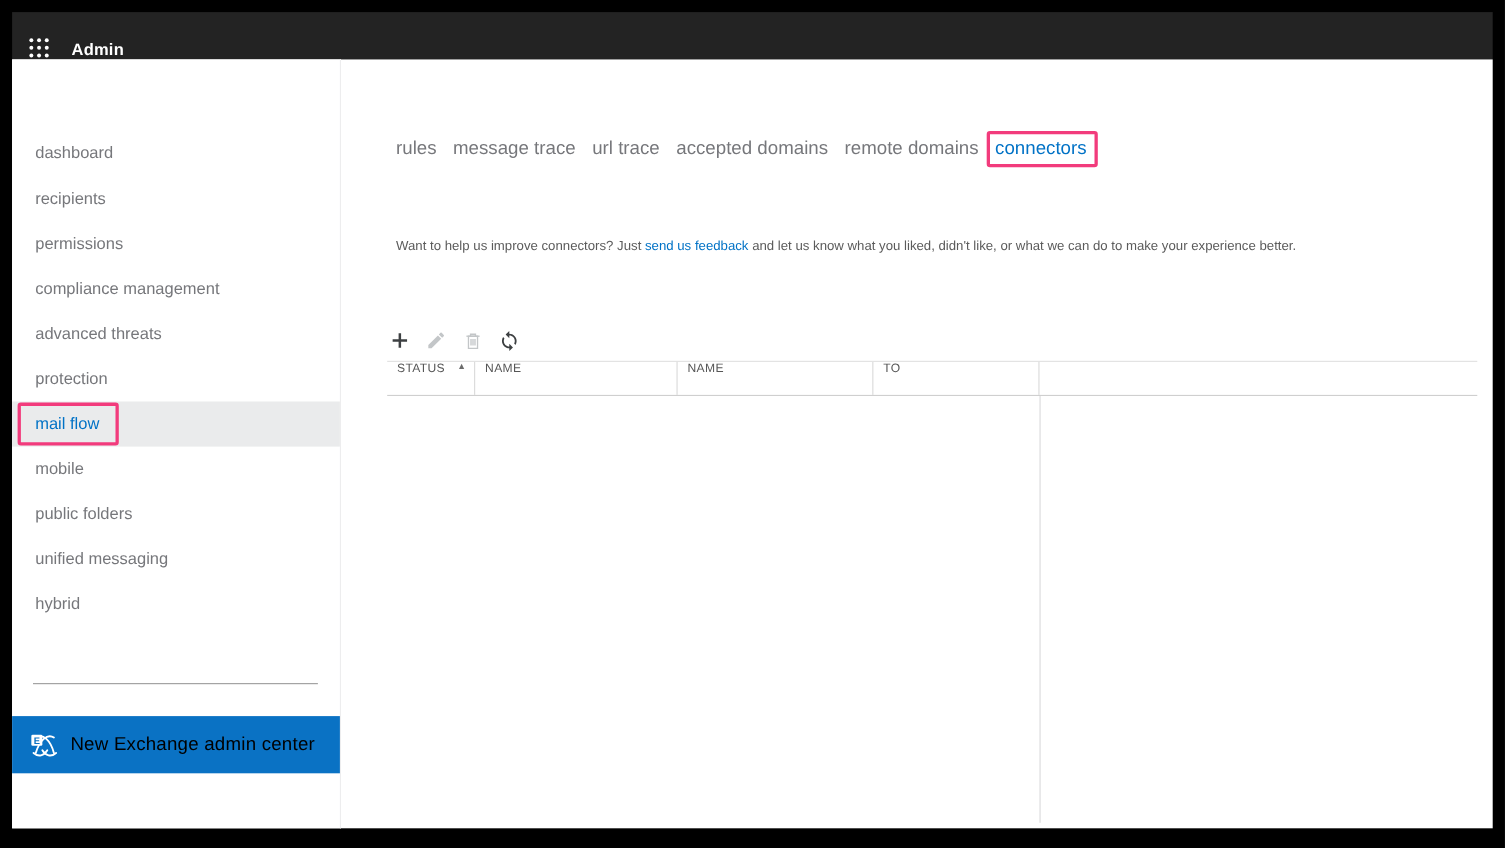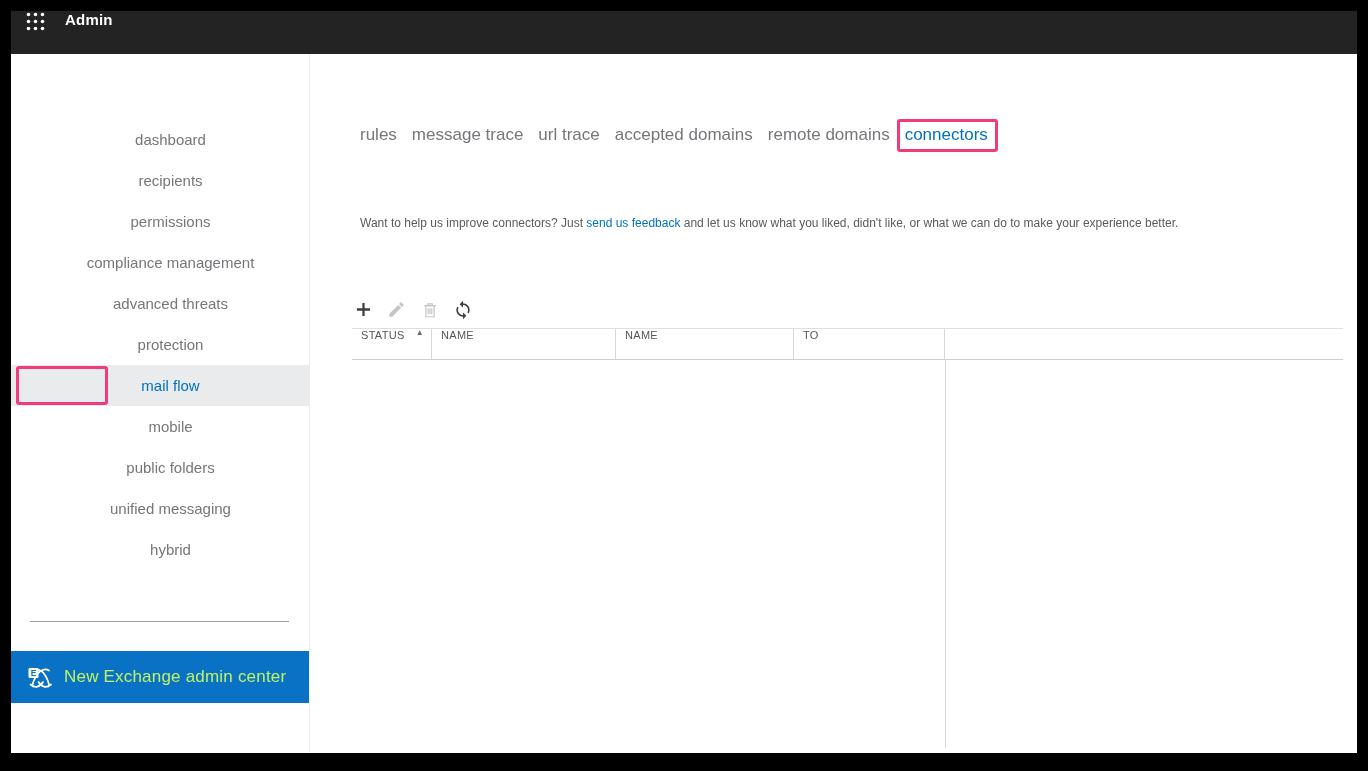--- a/index.html
+++ b/index.html
@@ -12,40 +12,40 @@
     --para-text:#5b5b5b;
     --border:#d9d9d9;
     --hl:#eaebec;
   }
   *{box-sizing:border-box;margin:0;padding:0}
   body{margin:0;background:#000;font-family:"Liberation Sans","DejaVu Sans",sans-serif;}
   .screen{position:relative;width:1368px;height:771px;background:#000;overflow:hidden;}
 
   
   .appbar{position:absolute;left:11px;top:11px;width:1346px;height:43px;background:var(--appbar-bg);
-          display:flex;align-items:flex-start;padding-left:14px;}
+          display:flex;align-items:flex-end;padding-left:14px;}
   .waffle{width:21px;height:21px;display:block;cursor:pointer;}
   .appbar-title{color:#fff;font-size:15px;font-weight:700;margin-left:19px;letter-spacing:.2px;cursor:pointer;}
 
   
   .page{position:absolute;left:11px;top:54px;width:1346px;height:699px;background:#fff;}
   .page-title{position:absolute;left:21px;top:20px;font-size:21px;color:var(--title-blue);font-weight:400;}
 
   
   .sidebar{position:absolute;left:0;top:0;bottom:0;width:299px;border-right:1px solid #ededee;background:#fff;}
   .nav{position:absolute;top:65px;left:0;right:0;list-style:none;}
-  .nav-item{height:41px;line-height:41px;padding-left:21px;font-size:15px;color:var(--gray-text);cursor:pointer;white-space:nowrap;text-align:center;}
+  .nav-item{height:41px;line-height:41px;padding-left:21px;font-size:15px;color:var(--gray-text);cursor:pointer;white-space:nowrap;}
   .nav-item.active{color:var(--accent-blue);background:var(--hl);position:relative;}
   .nav-item.annotated::after{content:"";position:absolute;left:5px;top:1px;width:86px;height:33px;
       border:3px solid var(--pink);border-radius:3px;pointer-events:none;}
   .side-divider{position:absolute;left:19px;right:20px;top:567px;border-top:1px solid #9b9b9b;}
   .banner{position:absolute;left:0;right:0;top:597px;height:52px;background:var(--banner-blue);
           display:flex;align-items:center;padding-left:15px;cursor:pointer;}
   .banner-icon{width:27px;height:25px;flex:0 0 auto;}
-  .banner-label{color:#bef264;font-size:17px;margin-left:11px;font-weight:400;letter-spacing:.2px;}
+  .banner-label{color:#000000;font-size:17px;margin-left:11px;font-weight:400;letter-spacing:.2px;}
 
   
   .main{position:absolute;left:299px;top:0;right:0;bottom:0;}
   .tabs{position:absolute;left:50px;top:71px;display:flex;gap:15px;font-size:17px;color:var(--gray-text);}
   .tab{cursor:pointer;white-space:nowrap;}
   .tab.active{color:var(--accent-blue);position:relative;}
   .tab.annotated::after{content:"";position:absolute;left:-8px;right:-10px;top:-6px;bottom:-7px;
       border:3px solid var(--pink);border-radius:3px;pointer-events:none;}
 
   .desc{position:absolute;left:50px;top:161px;width:970px;font-size:12px;line-height:16px;color:var(--para-text);}

